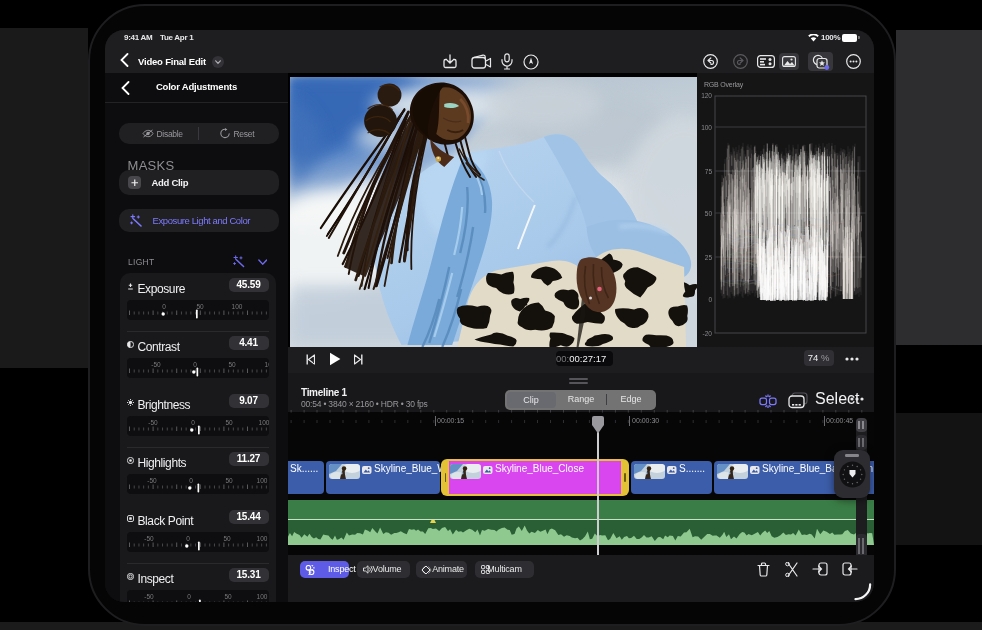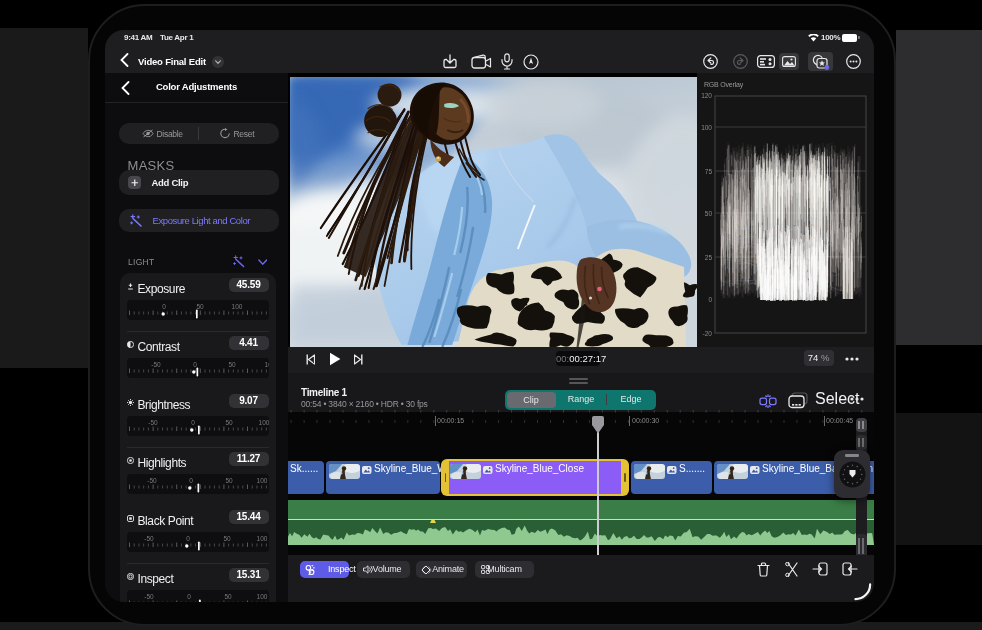--- a/index.html
+++ b/index.html
@@ -622,34 +622,34 @@
         <path d="M1.2 0.5 V10.5" stroke="#e8e8ea" stroke-width="1.4"></path>
         <path d="M8.5 1 V10 L2.5 5.5 Z" fill="none" stroke="#e8e8ea" stroke-width="1.2" stroke-linejoin="round"></path>
       </svg>
 <svg class="abs" style="left:41px;top:4.5px" width="12" height="14" viewBox="0 0 12 14">
         <path d="M1 0.8 L11.4 7 L1 13.2 Z" fill="#fff"></path>
       </svg>
 <svg class="abs" style="left:66px;top:6.5px" width="9" height="11" viewBox="0 0 9 11">
         <path d="M7.8 0.5 V10.5" stroke="#e8e8ea" stroke-width="1.4"></path>
         <path d="M0.5 1 V10 L6.5 5.5 Z" fill="none" stroke="#e8e8ea" stroke-width="1.2" stroke-linejoin="round"></path>
       </svg>
-<div class="abs" style="left:268px;top:3.5px;width:44px;height:15px;background:#0a0a0c;border-radius:4px;line-height:15px;font-size:9.5px"><span style="color:#7a7a7e">00:</span><span style="color:#f0f0f2">00:27:17</span></div>
+<div class="abs" style="left:268px;top:3.5px;width:57px;height:15px;background:#0a0a0c;border-radius:4px;line-height:15px;font-size:9.5px"><span style="color:#7a7a7e">00:</span><span style="color:#f0f0f2">00:27:17</span></div>
 <div class="abs" style="left:515.5px;top:3px;width:30px;height:16px;background:#303034;border-radius:4px;line-height:16px;font-size:9.5px;text-align:center"><span style="color:#f0f0f2">74</span> <span style="color:#9a9a9e">%</span></div>
 <svg class="abs" style="left:557px;top:10px" width="14" height="4" viewBox="0 0 14 4">
         <circle cx="2" cy="2" r="1.6" fill="#e8e8ea"></circle>
         <circle cx="7" cy="2" r="1.6" fill="#e8e8ea"></circle>
         <circle cx="12" cy="2" r="1.6" fill="#e8e8ea"></circle>
       </svg>
 </div>
   <div class="abs" id="tlhead">
 <div class="abs" style="left:281px;top:4.5px;width:19px;height:2px;background:#55555a;border-radius:1px"></div>
 <div class="abs" style="left:281px;top:8.5px;width:19px;height:2px;background:#55555a;border-radius:1px"></div>
 <div class="abs" style="left:13px;top:13.5px;font-size:10px;font-weight:bold;letter-spacing:-0.3px;color:#f2f2f4">Timeline 1</div>
 <div class="abs" style="left:13px;top:26px;font-size:8.5px;letter-spacing:-0.2px;color:#98989c">00:54 • 3840 × 2160 • HDR • 30 fps</div>
-<div class="abs" style="left:217px;top:17px;width:151px;height:19.5px;background:#0f766e;border-radius:5px">
+<div class="abs" style="left:217px;top:17px;width:151px;height:19.5px;background:#737373;border-radius:5px">
  <div class="seg" style="left:1.5px;top:1.5px;width:49px;height:16.5px;background:#696970;border-radius:4px;line-height:16.5px">Clip</div>
  <div class="seg" style="left:51px;width:50px">Range</div>
  <div class="abs" style="left:101px;top:4px;width:1px;height:11px;background:#3e3e42"></div>
  <div class="seg" style="left:102px;width:48px">Edge</div>
 </div>
 <svg class="abs" style="left:471px;top:21px" width="18" height="15" viewBox="0 0 18 15">
         <g stroke="#7d7aff" stroke-width="1.25" fill="none">
           <rect x="1" y="4" width="6.5" height="6.5" rx="2"></rect>
           <rect x="10.5" y="4" width="6.5" height="6.5" rx="2"></rect>
           <path d="M9 0.5 V3 M9 11.5 V14 M6.5 1.5 L7.8 3.2 M11.5 1.5 L10.2 3.2 M6.5 13 L7.8 11.4 M11.5 13 L10.2 11.4"></path>
@@ -783,21 +783,21 @@
           <path d="M13 7 L11 11 L13.5 10 Z" fill="#9fc0e0"></path>
         </svg>
         <svg class="abs" style="left:36px;top:5.5px" width="9.5" height="8" viewBox="0 0 9.5 8">
           <rect width="9.5" height="8" rx="2" fill="#e9e9ec"></rect>
           <path d="M1.5 6.5 L3.8 3.5 L5.5 5.5 L6.8 4.3 L8 6.5 Z" fill="#3a59a5"></path>
           <circle cx="6.7" cy="2.2" r="0.9" fill="#3a59a5"></circle>
         </svg>
         <div class="cliptext" style="left:48px">Skyline_Blue_Wide</div>
       </div>
 <div class="abs" style="left:153px;top:46.5px;width:188px;height:37.5px;background:#e3c235;border-radius:6px">
-  <div class="abs" style="left:8px;top:2px;width:172px;height:33.5px;background:#8b5cf6">
+  <div class="abs" style="left:8px;top:2px;width:172px;height:33.5px;background:#d946ef">
           <svg class="abs" style="left:1px;top:3.5px;border-radius:3px" width="31" height="15" viewBox="0 0 31 15">
             <rect width="31" height="15" fill="#c3d1dd"></rect>
             <path d="M0 0 H13 L7 7 L0 10 Z" fill="#6490c6"></path>
             <ellipse cx="23" cy="4" rx="9" ry="5" fill="#e9edef"></ellipse>
             <ellipse cx="8" cy="12" rx="7" ry="4" fill="#dde4e8"></ellipse>
             <path d="M14 5 C12.5 8 11.5 12 11 15 L17 15 C16 11 15.5 8 16 5 Z" fill="#35261b"></path>
             <circle cx="15" cy="4.5" r="2.2" fill="#33220f"></circle>
             <path d="M13 7 L11 11 L13.5 10 Z" fill="#9fc0e0"></path>
           </svg>
           <svg class="abs" style="left:34px;top:5.5px" width="9.5" height="8" viewBox="0 0 9.5 8">

